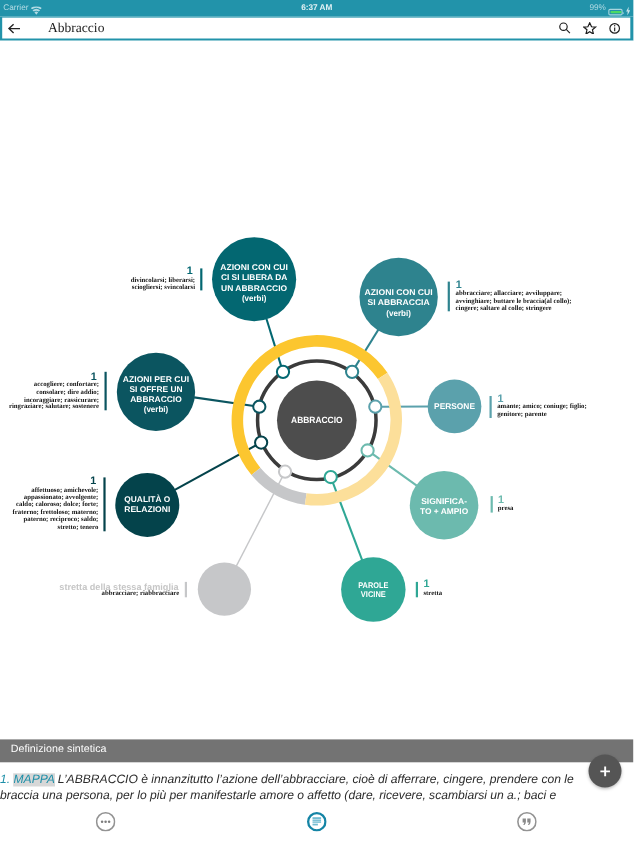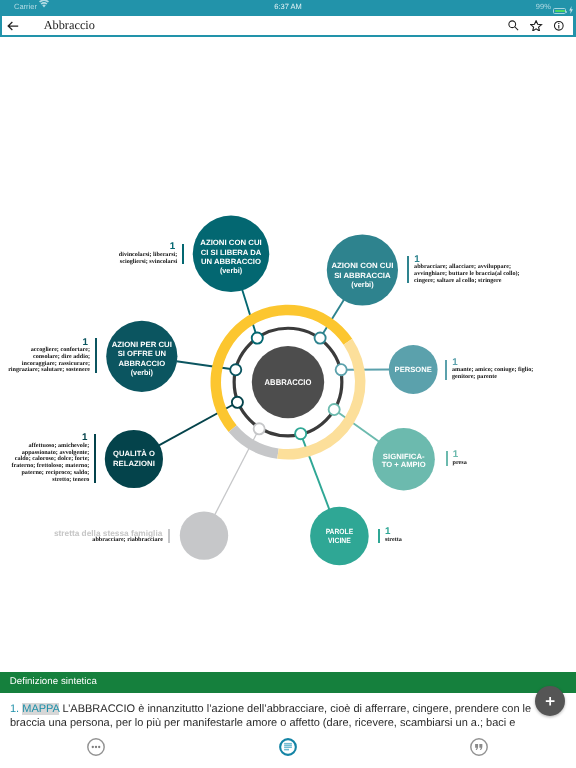--- a/index.html
+++ b/index.html
@@ -5,23 +5,23 @@
   html,body{margin:0;padding:0;}
   body{width:576px;height:768px;overflow:hidden;background:#fff;
        font-family:"Liberation Sans",sans-serif;
        -webkit-font-smoothing:antialiased;text-rendering:geometricPrecision;}
   svg text{-webkit-font-smoothing:antialiased;}
   #app{position:relative;width:576px;height:768px;overflow:hidden;background:#fff;}
 
   
   .statusbar{position:absolute;left:0;top:0;width:576px;height:15px;background:#2293AA;
      color:#b3dbe4;font-size:7.5px;}
-  .sb-left{position:absolute;left:14px;top:0;display:flex;align-items:flex-start;gap:2.5px;height:14px;}
+  .sb-left{position:absolute;left:3px;top:0;display:flex;align-items:flex-end;gap:2.5px;height:14px;}
   .sb-time{position:absolute;left:0;right:0;top:0;text-align:center;height:14px;
-     line-height:14px;font-weight:normal;font-size:7.5px;color:#e2f1f4;}
+     line-height:14px;font-weight:bold;font-size:7.5px;color:#e2f1f4;}
   .sb-right{position:absolute;right:3.4px;top:0;display:flex;align-items:flex-end;gap:2.4px;height:14px;}
   .sb-batt{position:relative;width:13px;height:6.2px;border:0.85px solid #a8d6de;border-radius:1.6px;box-sizing:border-box;}
   .sb-batt::after{content:"";position:absolute;right:-1.9px;top:1.7px;width:1.5px;height:2.8px;
       background:#a8d6de;border-radius:0 1px 1px 0;}
   .sb-battfill{position:absolute;left:0.7px;top:0.7px;bottom:0.7px;right:0.7px;background:#4CD964;border-radius:0.8px;}
   .sb-line{line-height:14px;}
 
   
   .navwrap{position:absolute;left:0;top:15px;width:576px;height:22px;background:#2293AA;}
   .navbar{position:absolute;left:2px;top:0.8px;width:571px;height:19.3px;background:#fff;}
@@ -39,24 +39,24 @@
   .annnum{font-family:"Liberation Sans",sans-serif;font-size:9.8px;font-weight:bold;
      line-height:9.8px;}
   .anntxt{font-family:"Liberation Serif",serif;font-weight:bold;font-size:6.15px;
      line-height:6.85px;color:#161616;white-space:nowrap;}
   .annblk{position:absolute;}
   .famtitle{font-family:"Liberation Sans",sans-serif;font-size:8.3px;font-weight:bold;
      color:#c6c6c6;line-height:8.3px;white-space:nowrap;}
 
   
   .defwrap{position:absolute;left:0;top:672.4px;width:576px;height:57.2px;overflow:hidden;background:#fff;}
-  .defhdr{height:20.7px;background:#15803d;color:#fff;font-size:9.7px;line-height:20.7px;
+  .defhdr{height:20.7px;background:#737373;color:#fff;font-size:9.7px;line-height:20.7px;
      padding-left:9.7px;box-sizing:border-box;letter-spacing:0.05px;}
-  .defbody{position:absolute;left:10px;top:30.5px;width:527px;font-size:11px;
-     line-height:13.9px;color:#2b2b2b;}
+  .defbody{position:absolute;left:0;top:30.5px;width:527px;font-size:11px;
+     line-height:13.9px;color:#2b2b2b;font-style:italic;}
   .defnum{color:#1d8fa8;}
   .deftag{color:#1d8fa8;background:#d7d7d7;}
 
   
   .fab{position:absolute;left:534.7px;top:685.75px;width:30.3px;height:30.3px;border-radius:50%;
        background:#555555;box-shadow:0 1.2px 3px rgba(0,0,0,.28);}
 
   
   .tabbar{position:absolute;left:0;top:729.6px;width:576px;height:38.4px;background:#fff;}
   .tab{position:absolute;top:8.9px;width:18px;height:18px;margin-left:-9px;}

